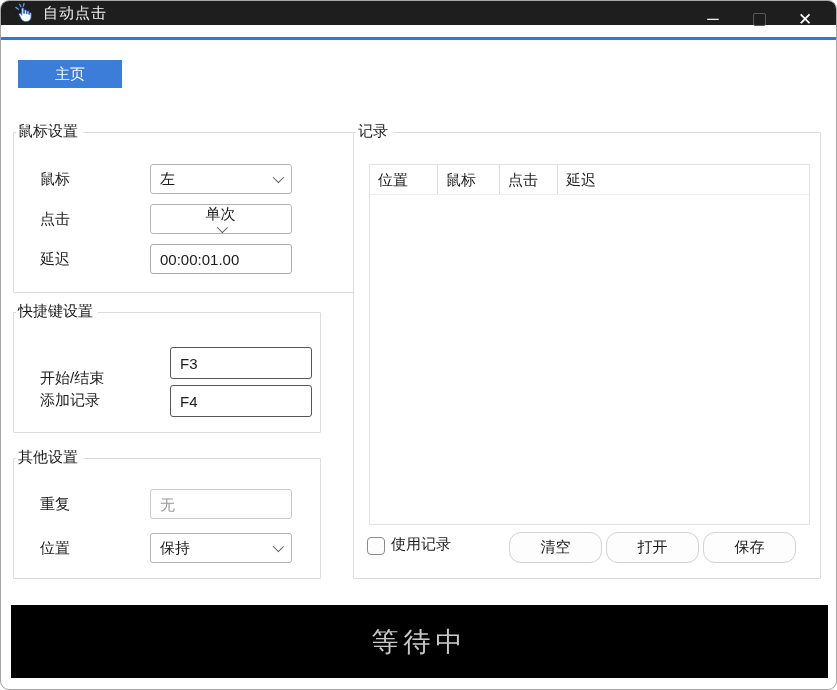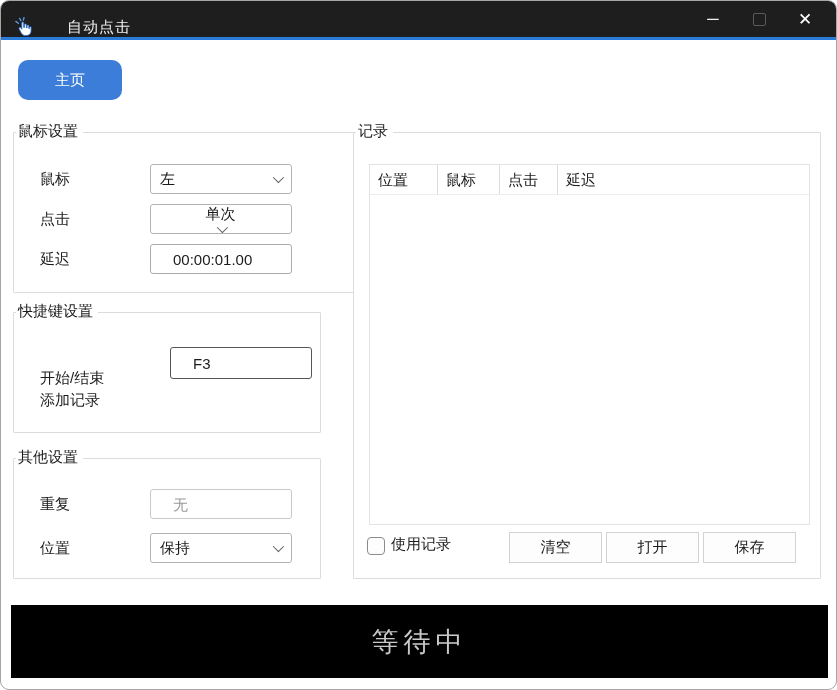--- a/index.html
+++ b/index.html
@@ -10,23 +10,23 @@
     position: relative;
     width: 837px; height: 690px;
     background: #ffffff;
     border: 1px solid #a6a6a6;
     border-radius: 9px;
     overflow: hidden;
   }
 
   
   .titlebar {
-    position: absolute; left: 0; top: 0; right: 0; height: 36px;
+    position: absolute; left: 0; top: 0; right: 0; height: 24px;
     background: #1e1e1e;
-    display: flex; align-items: flex-end; gap: 24px;
+    display: flex; align-items: center;
   }
   .accent-line {
     position: absolute; left: 0; top: 36px; right: 0; height: 3px;
     background: #2b7bd9;
   }
   .app-icon { margin-left: 13px; display: flex; align-items: center; }
   .app-title {
     margin-left: 9px; color: #f2f2f2; font-size: 15px; letter-spacing: 1px;
   }
   .caption-buttons {
@@ -41,23 +41,23 @@
   .caption-btn.minimize { font-size: 16px; }
   .maximize-box {
     width: 13px; height: 13px;
     border: 1px solid #5a5a5a; border-radius: 2px;
   }
   .caption-btn.close { font-size: 17px; }
 
   
   .home-btn {
     position: absolute; left: 17px; top: 59px;
-    width: 104px; height: 40px;
+    width: 104px; height: 28px;
     background: #3b7dd8; color: #ffffff;
-    border: none; border-radius: 10px;
+    border: none; border-radius: 0;
     font-size: 15px; font-family: "Liberation Sans", sans-serif;
     cursor: pointer;
   }
 
   .groupbox {
     position: absolute;
     border: 1px solid #dcdcdc;
     border-radius: 1px;
     background: #ffffff;
   }
@@ -85,21 +85,21 @@
   .chevron {
     width: 8px; height: 8px;
     border-right: 1.4px solid #5c5c5c; border-bottom: 1.4px solid #5c5c5c;
     transform: rotate(45deg) translateY(-2px);
   }
 
   .textbox {
     position: absolute; left: 136px; width: 142px; height: 30px;
     background: #ffffff;
     border: 1px solid #ababab; border-radius: 3px;
-    padding: 0 22px;
+    padding: 0 9px;
     font-size: 15px; color: #1b1b1b;
     font-family: "Liberation Sans", sans-serif;
     outline: none;
   }
   .textbox.hotkey { height: 32px; border-color: #565656; margin-left: 20px; }
   .textbox.light { border-color: #c9c9c9; }
   .textbox::placeholder { color: #9a9a9a; opacity: 1; }
 
   
   .records-table {
@@ -131,21 +131,21 @@
     background: #fdfdfd; cursor: pointer;
   }
   .checkbox-label {
     position: absolute; left: 37px; top: 402px;
     font-size: 15px; color: #1b1b1b; cursor: pointer;
   }
   .rec-btn {
     position: absolute; top: 399px;
     width: 93px; height: 31px;
     background: #fdfdfd;
-    border: 1px solid #d2d2d2; border-radius: 0;
+    border: 1px solid #d2d2d2; border-radius: 12px;
     font-size: 15px; color: #1b1b1b;
     font-family: "Liberation Sans", sans-serif;
     cursor: pointer;
   }
   .rec-btn.clear { left: 155px; }
   .rec-btn.open  { left: 252px; }
   .rec-btn.save  { left: 349px; }
 
   
   .status-bar {
@@ -211,20 +211,21 @@
     <input class="textbox" style="top: 111px;" type="text" value="00:00:01.00">
   </div>
 
   <div class="groupbox" style="left:12px; top:311px; width:308px; height:121px;">
     <span class="groupbox-title">快捷键设置</span>
 
     <span class="field-label" style="top:56px;">开始/结束</span>
     <input class="textbox hotkey" style="top: 34px;" type="text" value="F3">
 
     <span class="field-label" style="top:78px;">添加记录</span>
+    <input class="textbox hotkey" style="top: 72px;" type="text" value="F4">
   </div>
 
   <div class="groupbox" style="left:12px; top:457px; width:308px; height:121px;">
     <span class="groupbox-title">其他设置</span>
 
     <span class="field-label" style="top:36px;">重复</span>
     <input class="textbox light" style="top: 30px;" type="text" placeholder="无">
 
     <span class="field-label" style="top:80px;">位置</span>
     <div class="combo" style="top:74px;">

